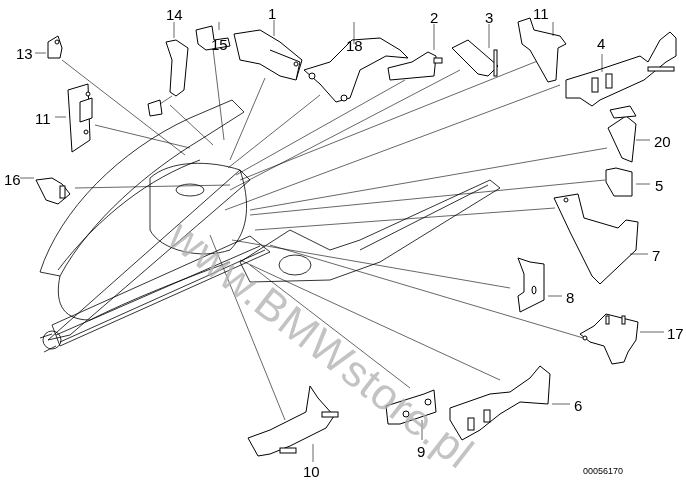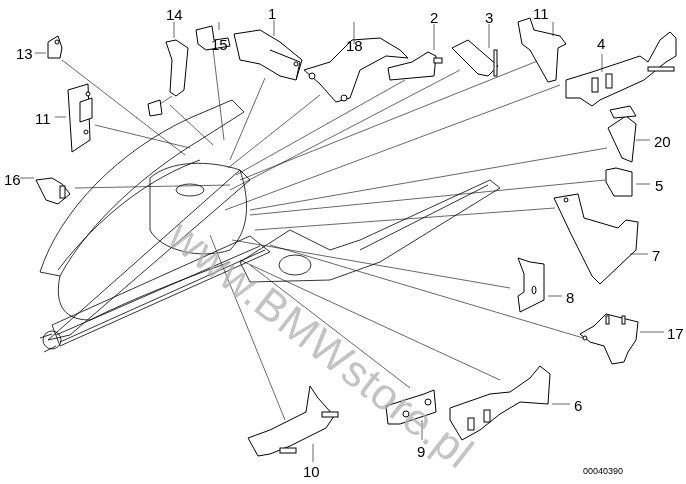--- a/index.html
+++ b/index.html
@@ -180,14 +180,14 @@
   <span class="lbl" style="left:533px;top:6px;">11</span>
   <span class="lbl" style="left:35px;top:111px;">11</span>
   <span class="lbl" style="left:16px;top:46px;">13</span>
   <span class="lbl" style="left:166px;top:7px;">14</span>
   <span class="lbl" style="left:211px;top:8px;margin-top:29px;">15</span>
   <span class="lbl" style="left:4px;top:172px;">16</span>
   <span class="lbl" style="left:667px;top:326px;text-align:center;">17</span>
   <span class="lbl" style="left:346px;top:6px;margin-top:32px;">18</span>
   <span class="lbl" style="left:654px;top:134px;">20</span>
 
-  <span class="ref" style="left:583px;top:466px;">00040390</span>
+  <span class="ref" style="left:583px;top:466px;">00056170</span>
 </div>
 
 </body></html>

